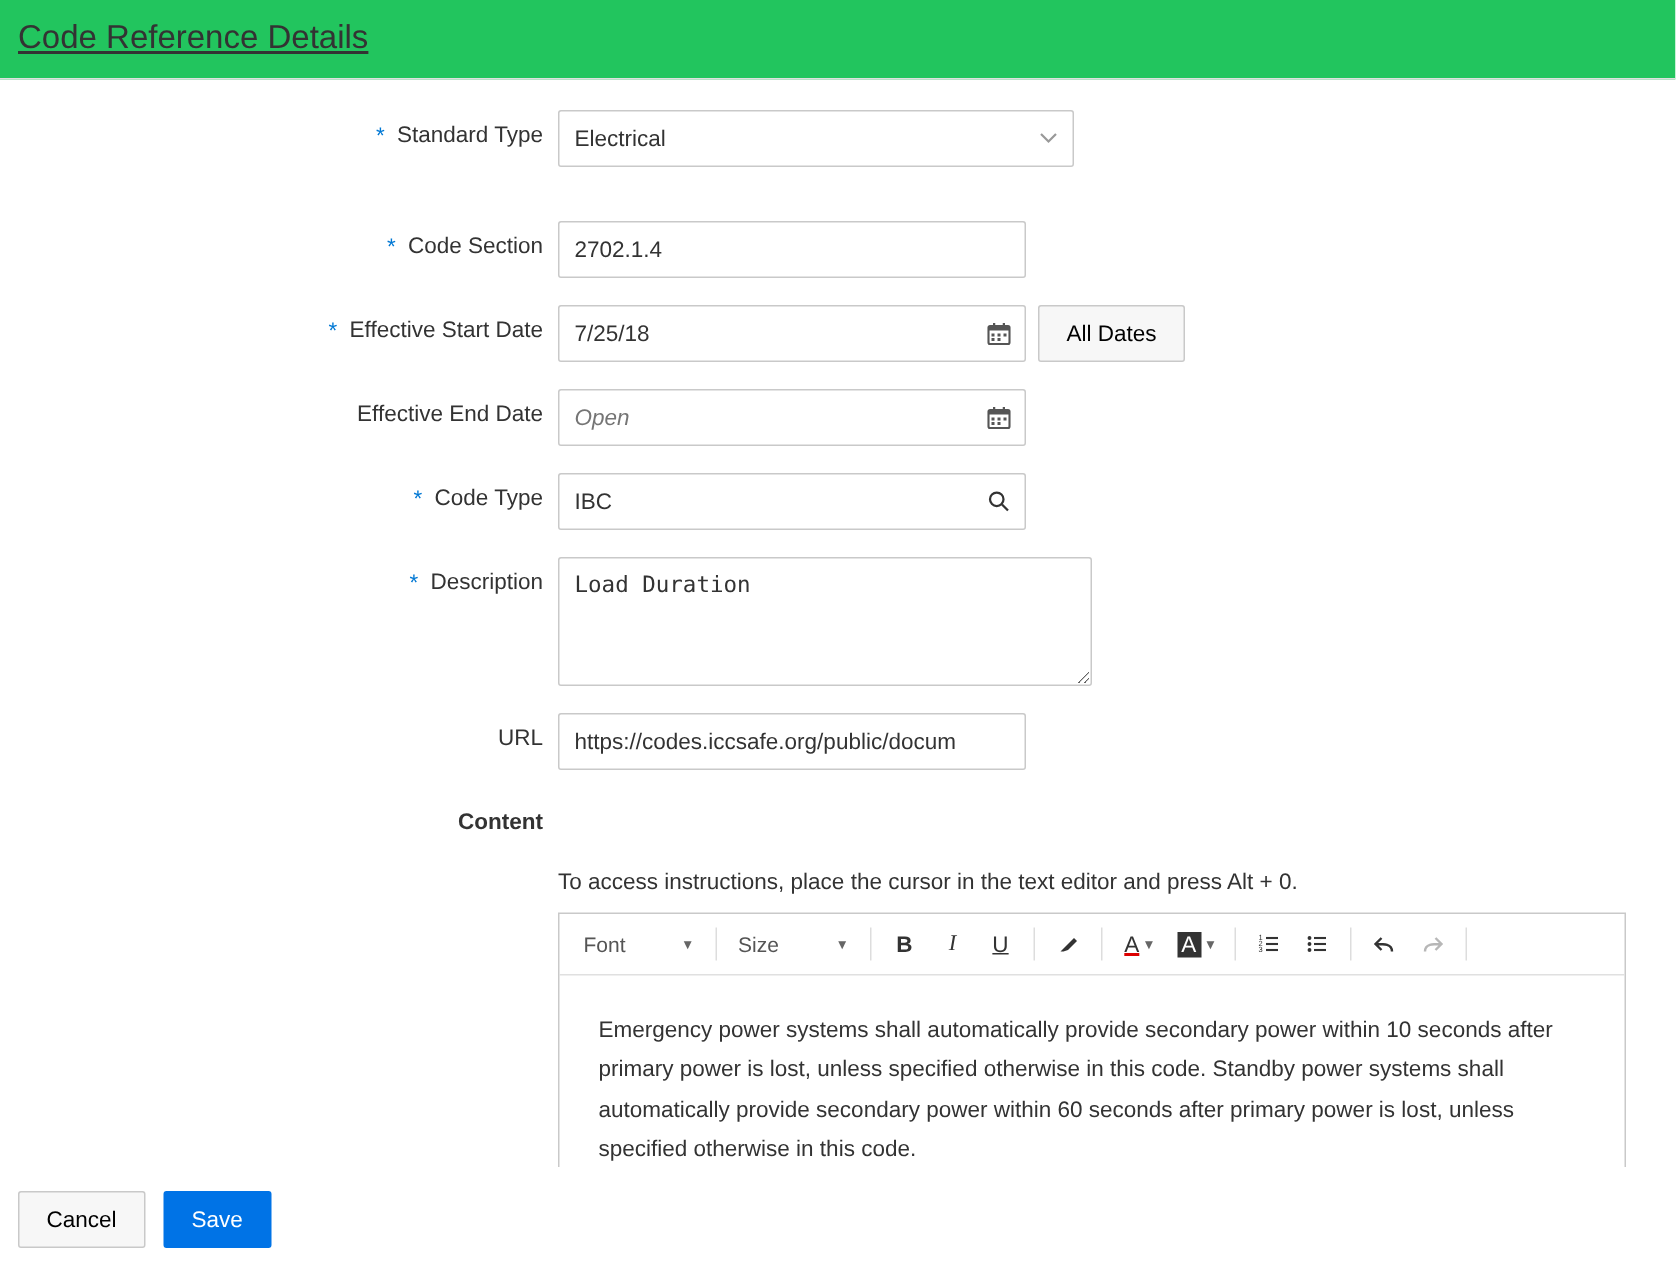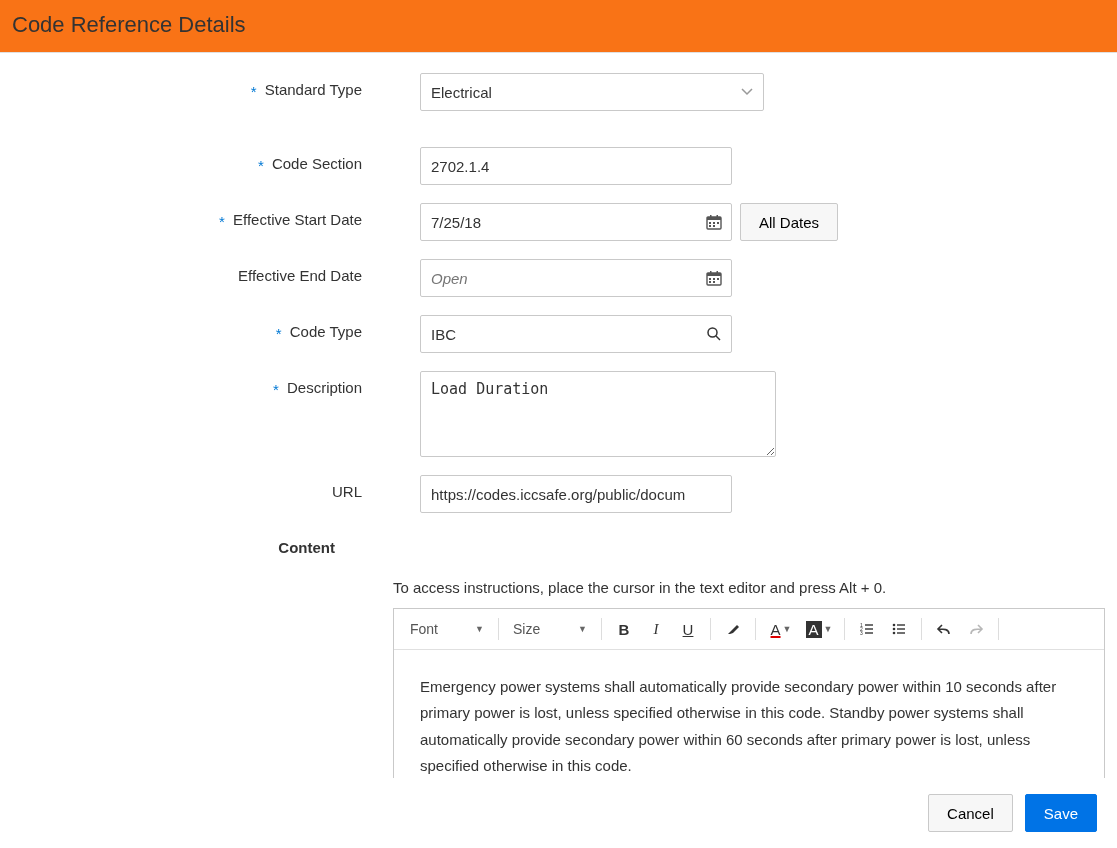--- a/index.html
+++ b/index.html
@@ -12,40 +12,40 @@
     height: 100%;
   }
   .page {
     width: 1117px;
     height: 848px;
     display: flex;
     flex-direction: column;
     background: #fff;
   }
   .header {
-    background: #f97316;
+    background: #22c55e;
     border-bottom: 1px solid #e0e0e0;
     padding: 12px 12px 14px 12px;
+    text-decoration: underline;
   }
   .header h1 {
     margin: 0;
     font-size: 22px;
     font-weight: 400;
     color: #333;
   }
   .body-area {
     flex: 1;
     overflow-y: scroll;
     padding: 20px 12px 0 12px;
   }
   .form-row {
     display: flex;
     align-items: flex-start;
     margin-bottom: 18px;
-    gap: 48px;
   }
   .label-col {
     width: 360px;
     text-align: right;
     padding-right: 10px;
     padding-top: 8px;
     color: #333;
     font-size: 15px;
   }
   .label-col.bold { font-weight: 600; }
@@ -160,21 +160,20 @@
     font-size: 15px;
     color: #333;
     line-height: 1.75;
     min-height: 150px;
     outline: none;
   }
 
   
   .footer {
     display: flex;
-    justify-content: flex-end;
     gap: 12px;
     padding: 16px 20px 16px 12px;
   }
 
   
   .body-area::-webkit-scrollbar { width: 16px; }
   .body-area::-webkit-scrollbar-track { background: #f0f0f0; }
   .body-area::-webkit-scrollbar-thumb { background: #c6c6c6; }
 
   svg { display: block; }

